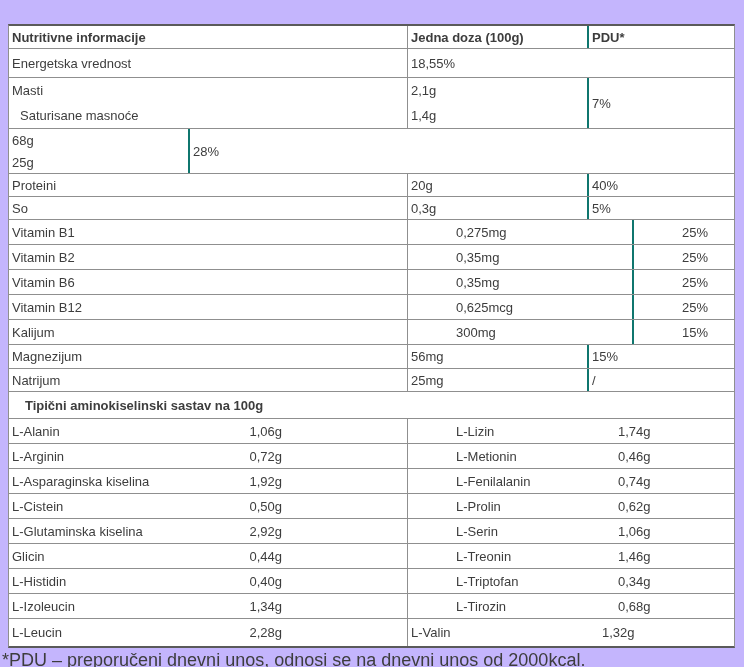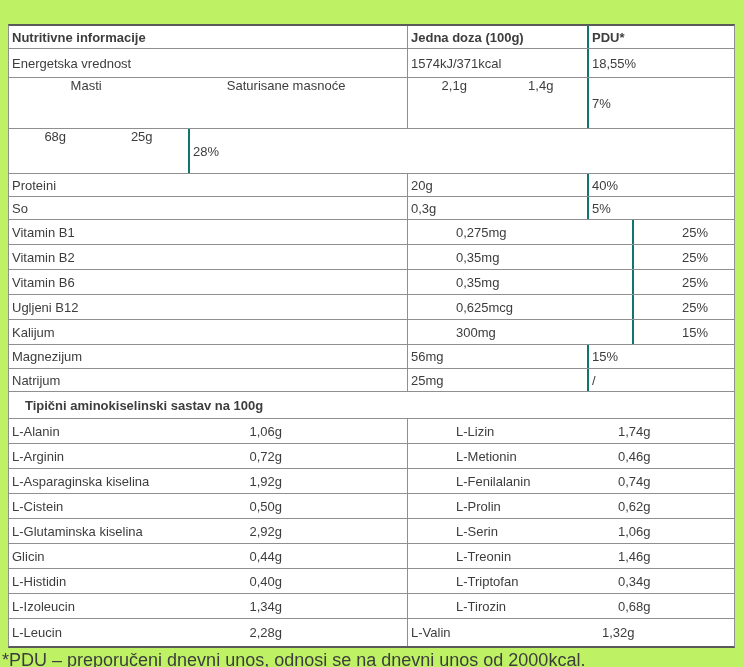--- a/index.html
+++ b/index.html
@@ -1,21 +1,21 @@
 <!DOCTYPE html>
 <html><head>
 <meta charset="utf-8">
 <style>
   * { box-sizing: border-box; margin: 0; padding: 0; }
   html, body { background: #ffffff; }
   .sheet {
     position: relative;
     width: 744px;
     height: 667px;
-    background: #bef264;
+    background: #c4b5fd;
     font-family: "Liberation Sans", sans-serif;
     font-size: 13px;
     color: #3d3d3d;
     overflow: hidden;
   }
   .ntable {
     position: absolute;
     left: 8px;
     top: 24px;
     width: 727px;
@@ -25,21 +25,21 @@
     border-bottom: 2px solid #5a5a5a;
     background: #ffffff;
   }
   .tr { display: flex; border-bottom: 1px solid #8f8f8f; width: 100%; }
   .tr.last { border-bottom: none; }
   .td { padding: 0 3px; display: flex; align-items: center; overflow: hidden; white-space: nowrap; }
   .c1 { width: 399px; border-right: 1px solid #8f8f8f; }
   .c2 { width: 181px; border-right: 2px solid #0f766e; }
   .c3 { flex: 1; }
   .bold { font-weight: bold; }
-  .stack { align-items: stretch; justify-content: space-around; }
+  .stack { flex-direction: column; align-items: stretch; justify-content: space-around; }
   .stack .line { display: block; }
   .indent1 { padding-left: 8px; }
   .section-cell { width: 100%; font-weight: bold; margin-left: 13px; }
   .half-l { width: 399px; border-right: 1px solid #8f8f8f; display: flex; align-items: center; }
   .half-r { flex: 1; display: flex; align-items: center; }
   .an { width: 42%; padding-left: 3px; overflow: hidden; white-space: nowrap; }
   .av { width: 45%; text-align: center; white-space: nowrap; }
   .footnote {
     position: absolute;
     left: 2px;
@@ -60,21 +60,20 @@
   <div class="ntable">
 
     <div class="tr h23">
       <div class="td c1 bold">Nutritivne informacije</div>
       <div class="td c2 bold">Jedna doza (100g)</div>
       <div class="td c3 bold">PDU*</div>
     </div>
 
     <div class="tr h29">
       <div class="td c1">Energetska vrednost</div>
-      <div class="td c2">1574kJ/371kcal</div>
       <div class="td c3">18,55%</div>
     </div>
 
     <div class="tr h51">
       <div class="td c1 stack">
         <span class="line">Masti</span>
         <span class="line indent1">Saturisane masnoće</span>
       </div>
       <div class="td c2 stack">
         <span class="line">2,1g</span>
@@ -115,21 +114,21 @@
       <div class="td c3">25%</div>
     </div>
 
     <div class="tr h25">
       <div class="td c1">Vitamin B6</div>
       <div class="td c2">0,35mg</div>
       <div class="td c3">25%</div>
     </div>
 
     <div class="tr h25">
-      <div class="td c1">Ugljeni B12</div>
+      <div class="td c1">Vitamin B12</div>
       <div class="td c2">0,625mcg</div>
       <div class="td c3">25%</div>
     </div>
 
     <div class="tr h25">
       <div class="td c1">Kalijum</div>
       <div class="td c2">300mg</div>
       <div class="td c3">15%</div>
     </div>
 

